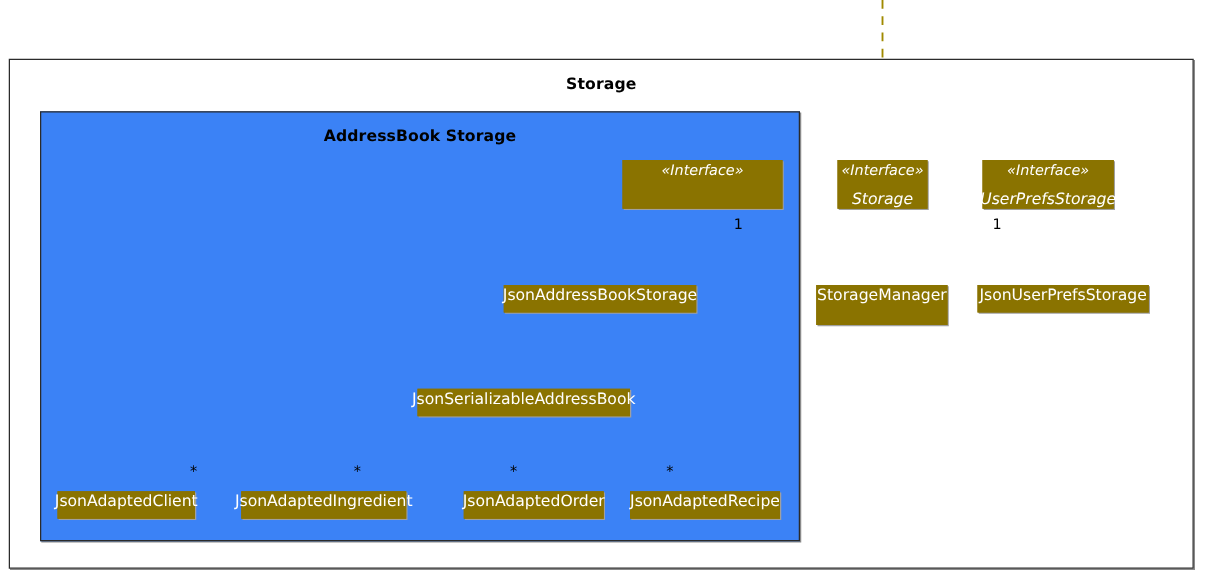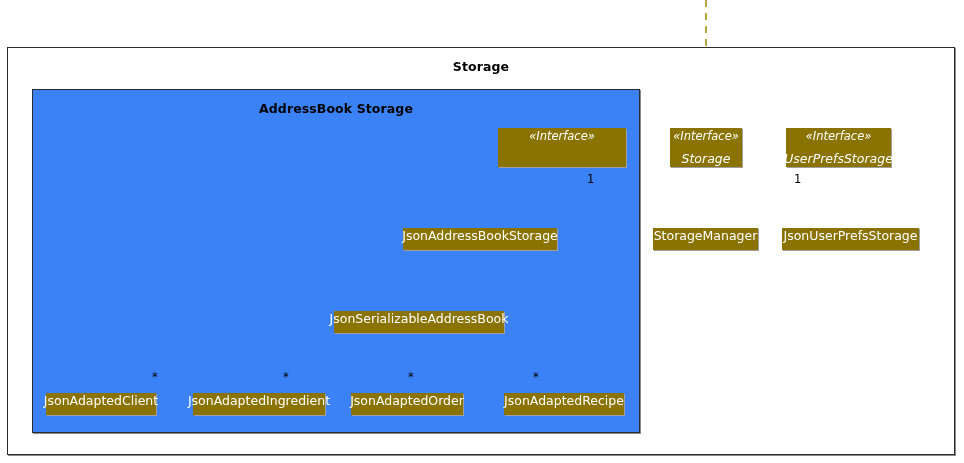--- a/index.html
+++ b/index.html
@@ -92,41 +92,41 @@
 
   <div class="node iface" style="left:786px;top:128px;width:105px;height:39px;">
     <span class="ln st">«Interface»</span>
     <span class="ln">UserPrefsStorage</span>
   </div>
 
   <div class="node" style="left:403px;top:228px;width:154px;height:22px;">
     <span class="ln">JsonAddressBookStorage</span>
   </div>
 
-  <div class="node" style="left:653px;top:228px;width:105px;height:22px;">
+  <div class="node" style="left:653px;top:228px;width:105px;height:32px;">
     <span class="ln">StorageManager</span>
   </div>
 
   <div class="node" style="left:782px;top:228px;width:137px;height:22px;">
     <span class="ln">JsonUserPrefsStorage</span>
   </div>
 
   <div class="node" style="left:334px;top:311px;width:170px;height:22px;">
     <span class="ln">JsonSerializableAddressBook</span>
   </div>
 
   <div class="node" style="left:46px;top:393px;width:110px;height:22px;">
     <span class="ln">JsonAdaptedClient</span>
   </div>
 
   <div class="node" style="left:193px;top:393px;width:132px;height:22px;">
     <span class="ln">JsonAdaptedIngredient</span>
   </div>
 
-  <div class="node" style="left:351px;top:393px;width:112px;height:22px;">
+  <div class="node" style="left:371px;top:393px;width:112px;height:22px;">
     <span class="ln">JsonAdaptedOrder</span>
   </div>
 
   <div class="node" style="left:504px;top:393px;width:120px;height:22px;">
     <span class="ln">JsonAdaptedRecipe</span>
   </div>
 
   <div class="mult" style="left:587px;top:172px;">1</div>
   <div class="mult" style="left:794px;top:172px;">1</div>
 

